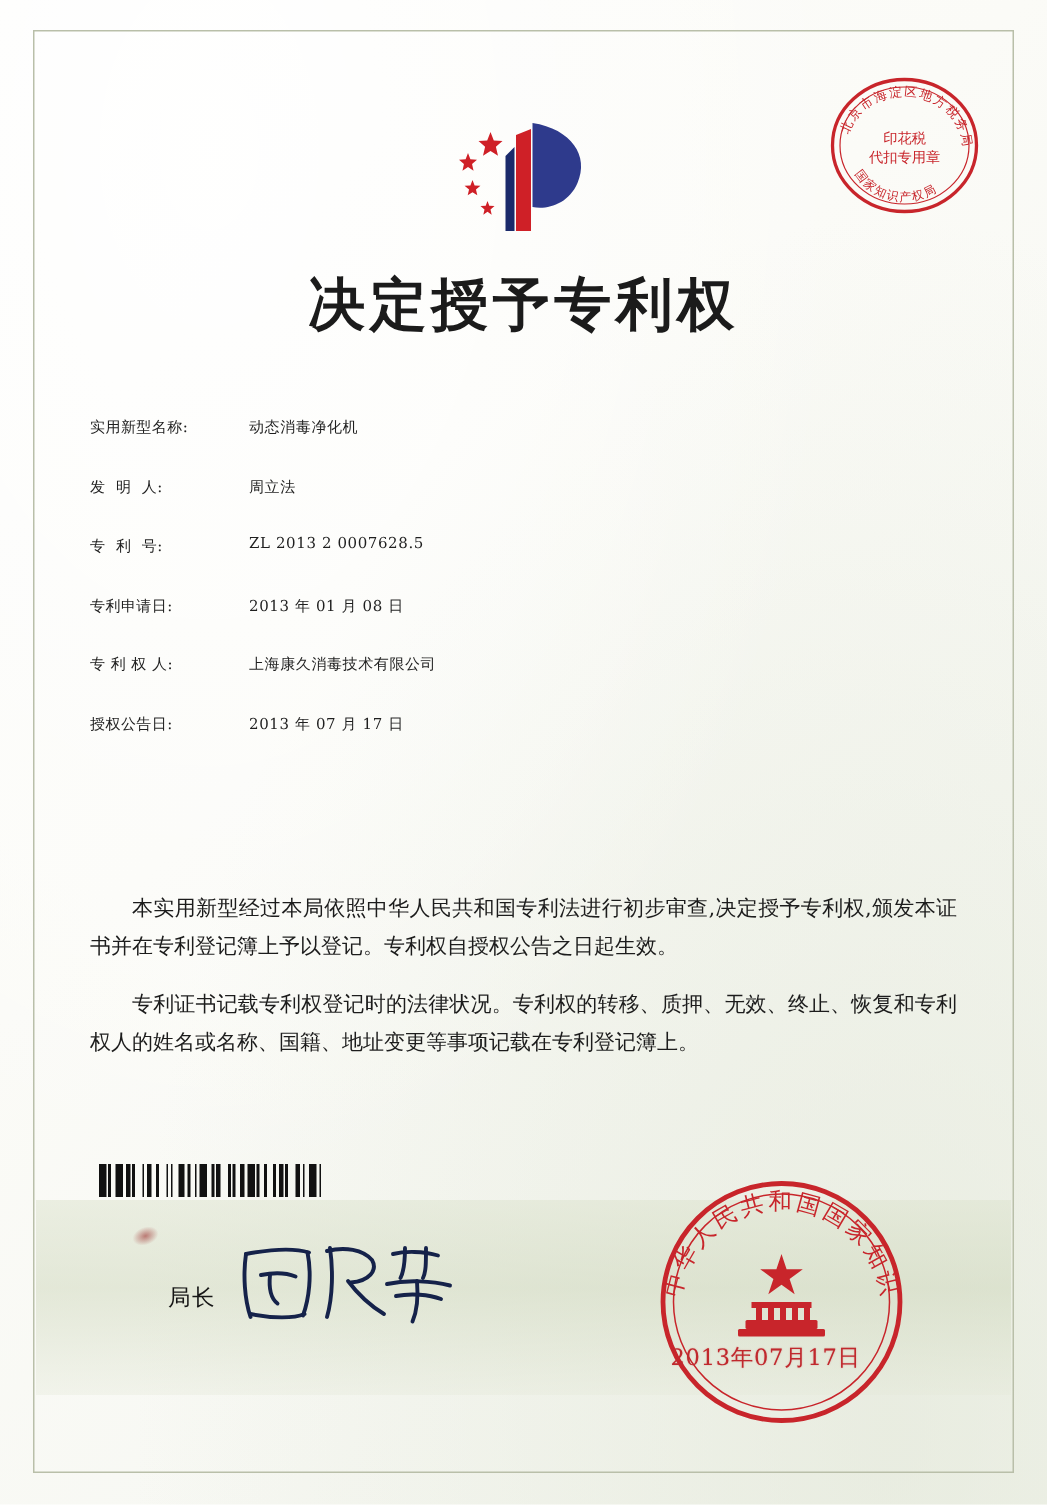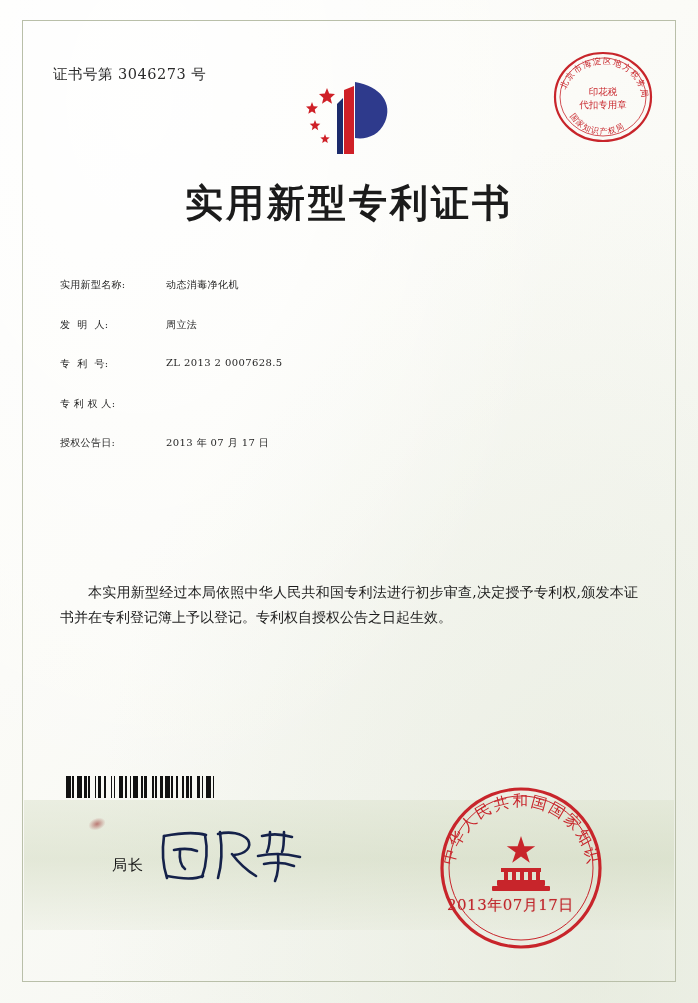--- a/index.html
+++ b/index.html
@@ -105,21 +105,21 @@
     position: absolute;
     left: 60px; top: 580px;
     width: 578px;
     font-size: 14px;
     line-height: 25px;
     color: #1c1c1c;
     text-align: justify;
     font-family: "DejaVu Serif", "Liberation Serif", serif;
   }
   .body-text p {
-    margin: 0 0 4px 0;
+    margin: 14px 0 4px 0;
     text-indent: 28px;
   }
 
   
   .barcode {
     position: absolute;
     left: 66px; top: 776px;
     width: 200px; height: 22px;
     display: flex;
     align-items: stretch;
@@ -185,21 +185,20 @@
     letter-spacing: 0.5px;
   }
 </style>
 </head>
 <body>
 
 <div id="certificate">
   <div class="paper-texture"></div>
   <div class="outer-border"></div>
 
-  <div class="cert-number">证书号第 3046273 号</div>
 
   <div class="logo">
     <svg width="110" height="80" viewBox="0 0 110 80">
       <path d="M58 4 C 84 8, 96 26, 88 44 C 82 58, 68 62, 58 60 Z" fill="#2e3a8c"></path>
       <path d="M47 12 L57 8 L57 76 L47 76 Z" fill="#cf2027"></path>
       <path d="M46 20 L46 76 L40 76 L40 26 Z" fill="#1b2a6b"></path>
       <polygon points="30,10 32.2,15.6 38,16 33.6,19.9 35,25.8 30,22.6 25,25.8 26.4,19.9 22,16 27.8,15.6" fill="#cf2027"></polygon>
       <polygon points="15,24 16.6,28.2 21,28.5 17.7,31.4 18.7,35.8 15,33.4 11.3,35.8 12.3,31.4 9,28.5 13.4,28.2" fill="#cf2027"></polygon>
       <polygon points="18,42 19.4,45.6 23.3,45.8 20.3,48.4 21.2,52.2 18,50.1 14.8,52.2 15.7,48.4 12.7,45.8 16.6,45.6" fill="#cf2027"></polygon>
       <polygon points="28,56 29.2,59.2 32.7,59.4 30,61.7 30.8,65.1 28,63.2 25.2,65.1 26,61.7 23.3,59.4 26.8,59.2" fill="#cf2027"></polygon>
@@ -216,46 +215,52 @@
       </text>
       <path id="tsBot" d="M 14 55 A 37 33 0 0 0 88 55" fill="none"></path>
       <text font-size="8" fill="#c8252b" font-family="DejaVu Serif, serif" letter-spacing="1">
         <textPath href="#tsBot" startOffset="14%">国家知识产权局</textPath>
       </text>
       <text x="51" y="49" text-anchor="middle" font-size="9.5" fill="#c8252b" font-family="DejaVu Serif, serif">印花税</text>
       <text x="51" y="62" text-anchor="middle" font-size="9.5" fill="#c8252b" font-family="DejaVu Serif, serif">代扣专用章</text>
     </svg>
   </div>
 
-  <div class="title">实用新型专利证书</div>
+  <div class="title">决定授予专利权</div>
 
   <div class="fields">
     <div class="field-row">
       <span class="field-label">实用新型名称:</span>
       <span class="field-value">动态消毒净化机</span>
     </div>
     <div class="field-row">
       <span class="field-label">发  明  人:</span>
       <span class="field-value">周立法</span>
     </div>
     <div class="field-row">
       <span class="field-label">专  利  号:</span>
       <span class="field-value">ZL 2013 2 0007628.5</span>
     </div>
     <div class="field-row">
+      <span class="field-label">专利申请日:</span>
+      <span class="field-value">2013 年 01 月 08 日</span>
+    </div>
+    <div class="field-row">
       <span class="field-label">专 利 权 人:</span>
+      <span class="field-value">上海康久消毒技术有限公司</span>
     </div>
     <div class="field-row">
       <span class="field-label">授权公告日:</span>
       <span class="field-value">2013 年 07 月 17 日</span>
     </div>
   </div>
 
   <div class="body-text">
     <p>本实用新型经过本局依照中华人民共和国专利法进行初步审查,决定授予专利权,颁发本证书并在专利登记簿上予以登记。专利权自授权公告之日起生效。</p>
+    <p>专利证书记载专利权登记时的法律状况。专利权的转移、质押、无效、终止、恢复和专利权人的姓名或名称、国籍、地址变更等事项记载在专利登记簿上。</p>
   </div>
 
   <div class="barcode" id="barcode">
       <i style="width: 4.8px; background: rgb(17, 17, 17);"></i>
       <i style="width: 1.6px; background: transparent;"></i>
       <i style="width: 1.6px; background: rgb(17, 17, 17);"></i>
       <i style="width: 3.2px; background: transparent;"></i>
       <i style="width: 4.8px; background: rgb(17, 17, 17);"></i>
       <i style="width: 1.6px; background: transparent;"></i>
       <i style="width: 3.2px; background: rgb(17, 17, 17);"></i>

